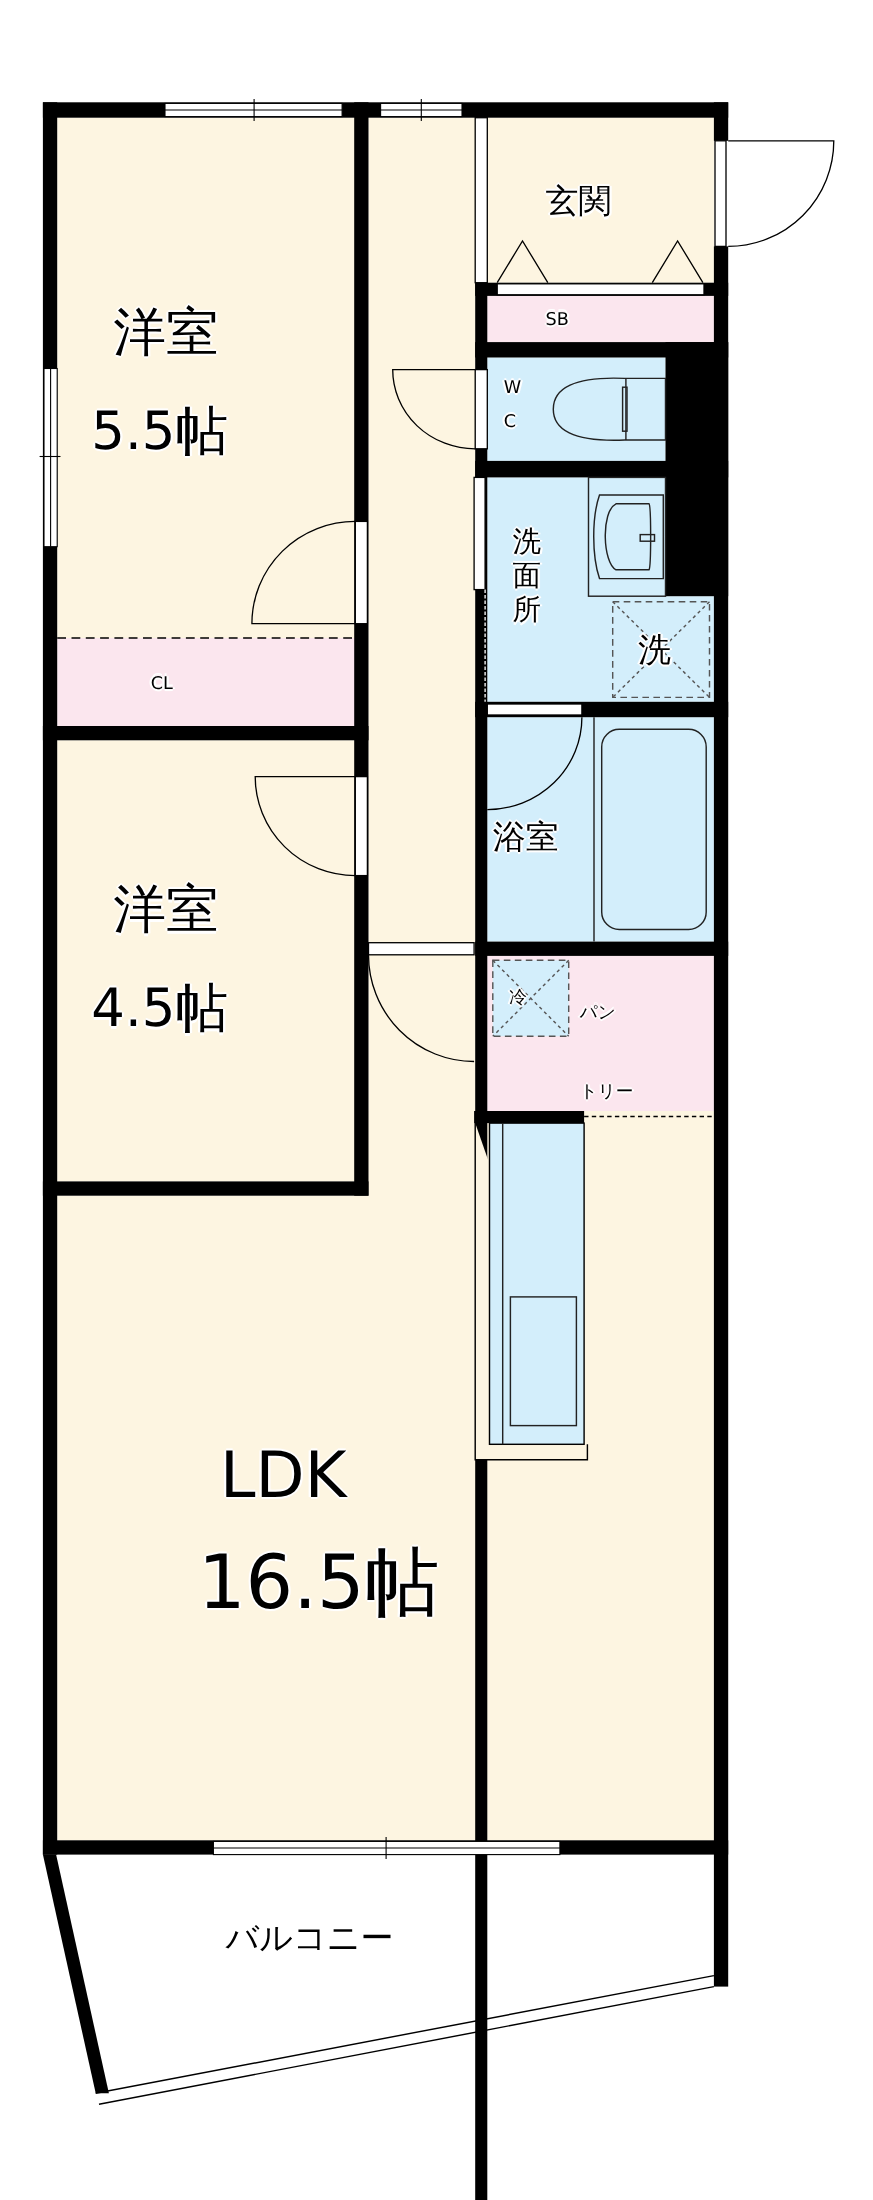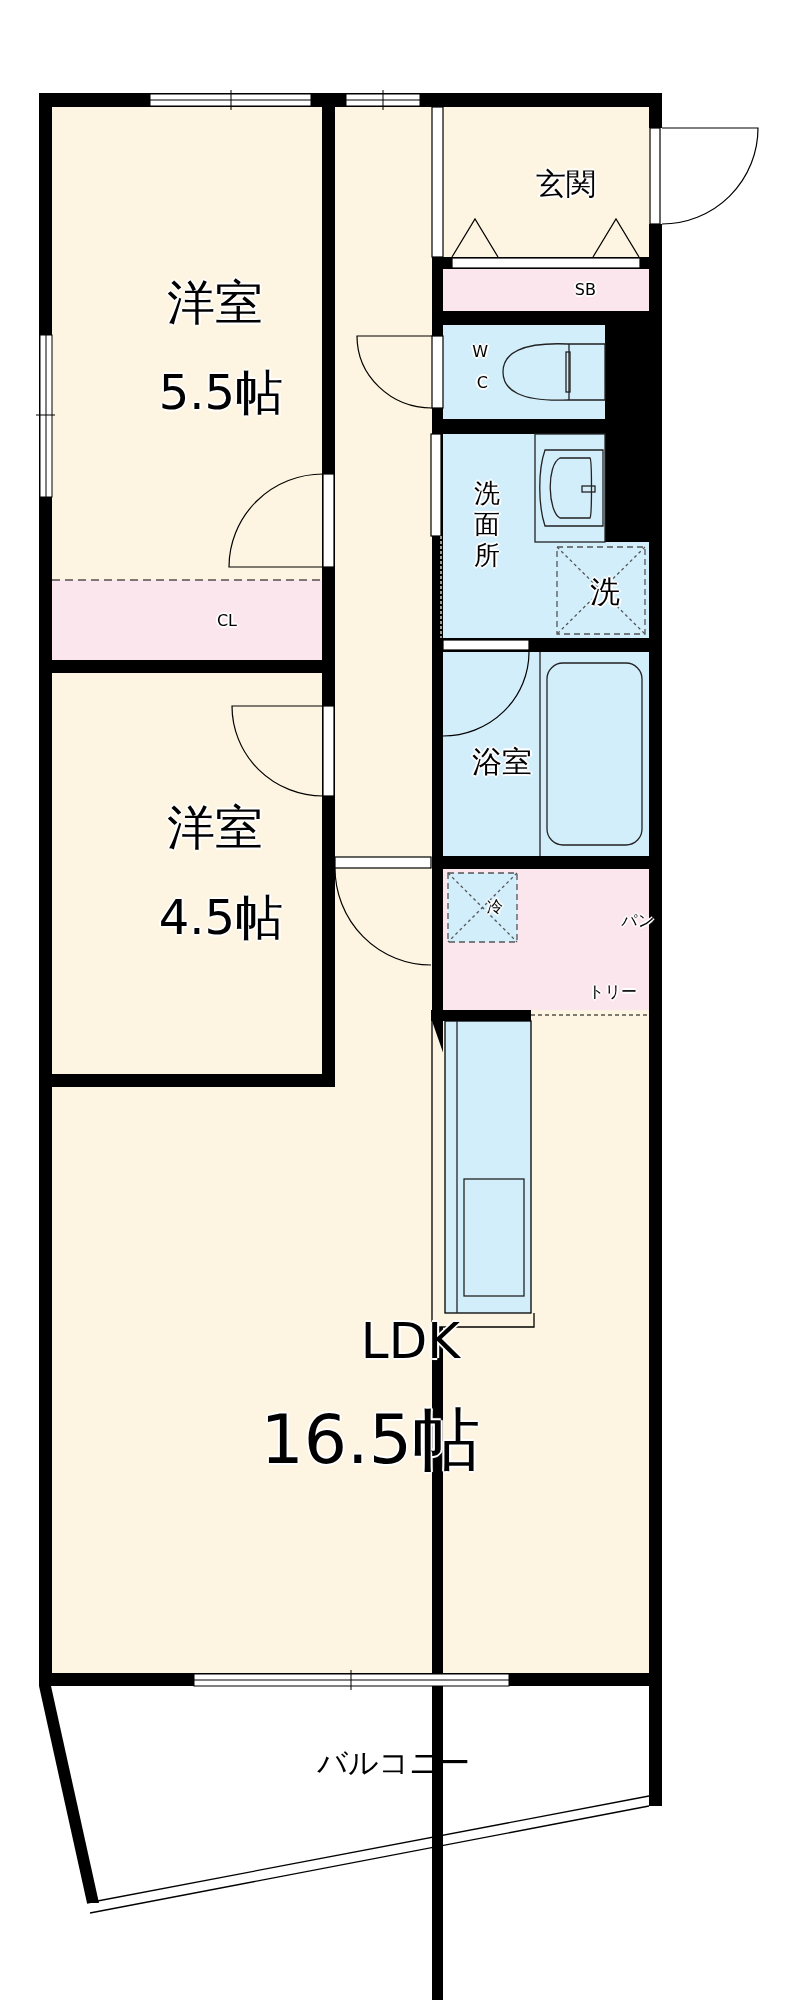--- a/index.html
+++ b/index.html
@@ -1,18 +1,18 @@
 <!DOCTYPE html>
 <html><head>
 <meta charset="utf-8">
 <style>
   html,body{margin:0;padding:0;background:#ffffff;}
   body{width:794px;height:2000px;position:relative;overflow:hidden;font-family:"DejaVu Sans","Liberation Sans",sans-serif;}
   svg.plan{position:absolute;left:0;top:0;}
-  .lbl{position:absolute;color:#000;text-align:right;white-space:nowrap;
+  .lbl{position:absolute;color:#000;text-align:left;white-space:nowrap;
        text-shadow:0 0 3px #fff,0 0 3px #fff,2px 0 0 #fff,-2px 0 0 #fff,0 2px 0 #fff,0 -2px 0 #fff;}
   .big{font-size:48px;line-height:60px;}
   .mid{font-size:30px;line-height:34px;}
   .sm{font-size:16px;line-height:26px;}
   .vert{line-height:31px;font-size:26px;}
 </style>
 </head>
 <body>
 
 <svg class="plan" width="794" height="2000" viewBox="0 0 794 2000" xmlns="http://www.w3.org/2000/svg">
@@ -165,19 +165,19 @@
 <div class="lbl sm" style="left:458px;top:370px;width:30px;">C</div>
 
 <div class="lbl vert" style="left:466px;top:478px;width:34px;">洗</div>
 <div class="lbl vert" style="left:466px;top:509px;width:34px;">面</div>
 <div class="lbl vert" style="left:466px;top:540px;width:34px;">所</div>
 <div class="lbl mid" style="left:580px;top:575px;width:40px;">洗</div>
 
 <div class="lbl mid" style="left:448px;top:745px;width:84px;">浴室</div>
 
 <div class="lbl sm" style="left:463px;top:894px;width:40px;">冷</div>
-<div class="lbl sm" style="left:544px;top:908px;width:110px;font-family:Liberation Serif, serif;">パン</div>
+<div class="lbl sm" style="left:527px;top:908px;width:110px;font-family:Liberation Serif, serif;">パン</div>
 <div class="lbl sm" style="left:527px;top:940px;width:110px;margin-top:39px;">トリー</div>
 
-<div class="lbl" style="left:200px;top:1298px;width:260px;font-size:50px;line-height:86px;">LDK</div>
+<div class="lbl" style="left:200px;top:1298px;width:260px;font-size:58px;line-height:86px;">LDK</div>
 <div class="lbl" style="left:180px;top:1392px;width:300px;font-size:68px;line-height:96px;">16.5帖</div>
 
 <div class="lbl mid" style="left:205px;top:1746px;width:265px;text-shadow:none;">バルコニー</div>
 
 </body></html>

